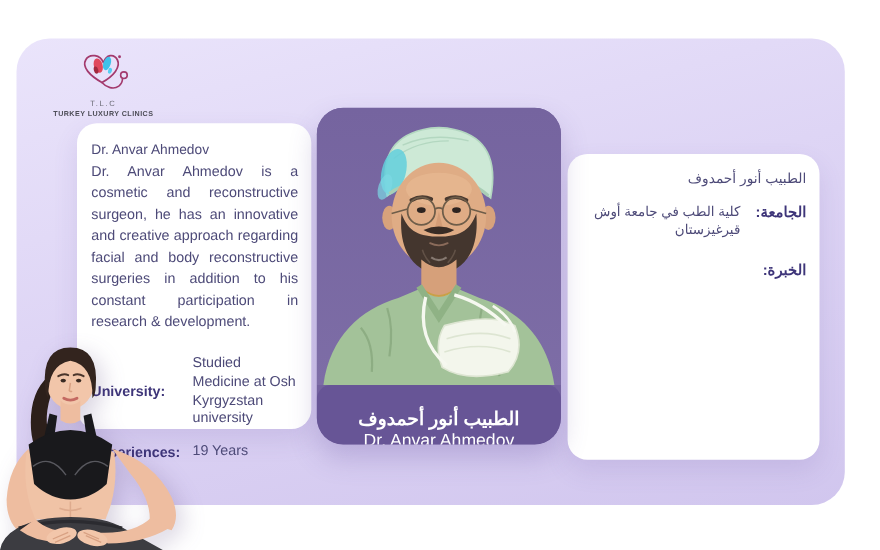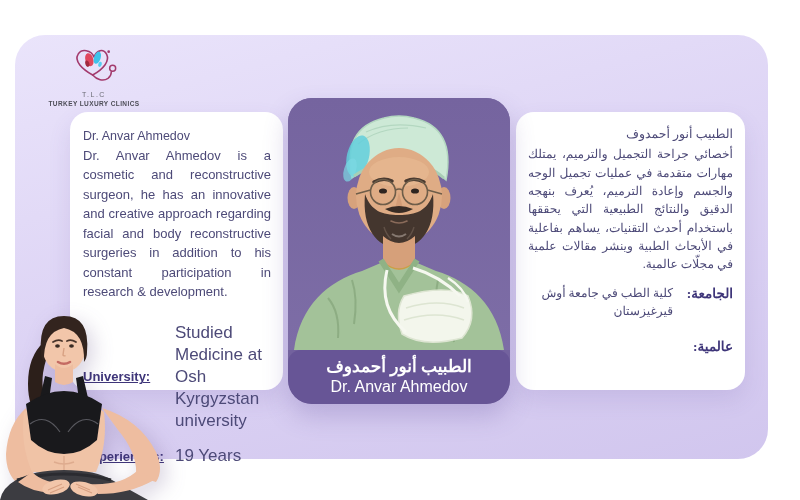--- a/index.html
+++ b/index.html
@@ -26,24 +26,24 @@
   .card-left{left:70px;top:112px;width:213px;height:278px;padding:15px 12px 12px 13px;}
   .card-right{left:516px;top:112px;width:229px;height:278px;padding:13px 12px 12px 12px;direction:rtl;}
   .card-center{
     left:288px;top:98px;width:222px;height:306px;border-radius:24px;overflow:hidden;
     background:#73629e;box-shadow:0 12px 24px rgba(90,70,150,.25);z-index:2;padding:0;
   }
   
   .en-name{font-size:12.5px;color:#4d4a78;line-height:1.5;}
   .en-bio{font-size:13px;color:#4d4a78;line-height:1.5;text-align:justify;margin-top:0;}
   .info-grid{margin-top:20px;display:grid;grid-template-columns:84px 1fr;column-gap:8px;row-gap:13px;}
-  .info-label{font-size:13px;font-weight:bold;color:#3e3579;align-self:center;text-decoration:underline;}
-  .info-value{font-size:17px;color:#4d4a78;line-height:1.3;align-self:center;}
-  
-  .ar{font-family:Liberation Serif, serif;}
+  .info-label{font-size:13px;font-weight:bold;color:#3e3579;align-self:center;}
+  .info-value{font-size:13px;color:#4d4a78;line-height:1.3;align-self:center;}
+  
+  .ar{font-family:Liberation Sans, sans-serif;margin-top:28px;}
   .ar-name{font-size:12.5px;color:#4d4a78;line-height:1.55;text-align:right;}
   .ar-bio{font-size:12.2px;color:#4d4a78;line-height:1.5;text-align:justify;margin-top:1px;}
   .ar-row{display:flex;column-gap:4px;margin-top:12px;align-items:flex-start;}
   .ar-label{font-size:13.5px;font-weight:bold;color:#3e3579;min-width:56px;text-align:right;}
   .ar-value{flex:1;font-size:12.2px;color:#4d4a78;line-height:1.4;}
   .ar-row.exp{margin-top:18px;}
   
   .photo-wrap{width:222px;height:252px;}
   .name-banner{
     position:absolute;left:0;bottom:0;width:100%;height:54px;
@@ -146,27 +146,26 @@
     </svg>
   </div>
   <div class="name-banner">
     <div class="banner-ar ar" dir="rtl" lang="ar">الطبيب أنور أحمدوف</div>
     <div class="banner-en">Dr. Anvar Ahmedov</div>
   </div>
 </div>
 
 <div class="card card-right ar" lang="ar">
   <div class="ar-name">الطبيب أنور أحمدوف</div>
-  <div class="ar-bio">أخصائي جراحة التجميل والترميم، يمتلك مهارات متقدمة في عمليات تجميل الوجه والجسم وإعادة الترميم، يُعرف بنهجه الدقيق والنتائج الطبيعية التي يحققها باستخدام أحدث التقنيات، يساهم بفاعلية في الأبحاث الطبية وينشر مقالات علمية في مجلّات عالمية.</div>
   <div class="ar-row">
     <div class="ar-label">الجامعة:</div>
     <div class="ar-value">كلية الطب في جامعة أوش قيرغيزستان</div>
   </div>
   <div class="ar-row exp">
-    <div class="ar-label">عالمية:</div>
+    <div class="ar-label">الخبرة:</div>
   </div>
 </div>
 
 <div class="woman">
   <svg width="250" height="188" viewBox="0 0 250 188">
 
     <path d="M44 30 Q28 44 28 72 Q28 96 40 106 Q48 100 48 92 Q38 74 46 48 Z" fill="#2c1f1a"></path>
 
     <ellipse cx="64" cy="34" rx="22" ry="26" fill="#f2c6aa"></ellipse>
 

